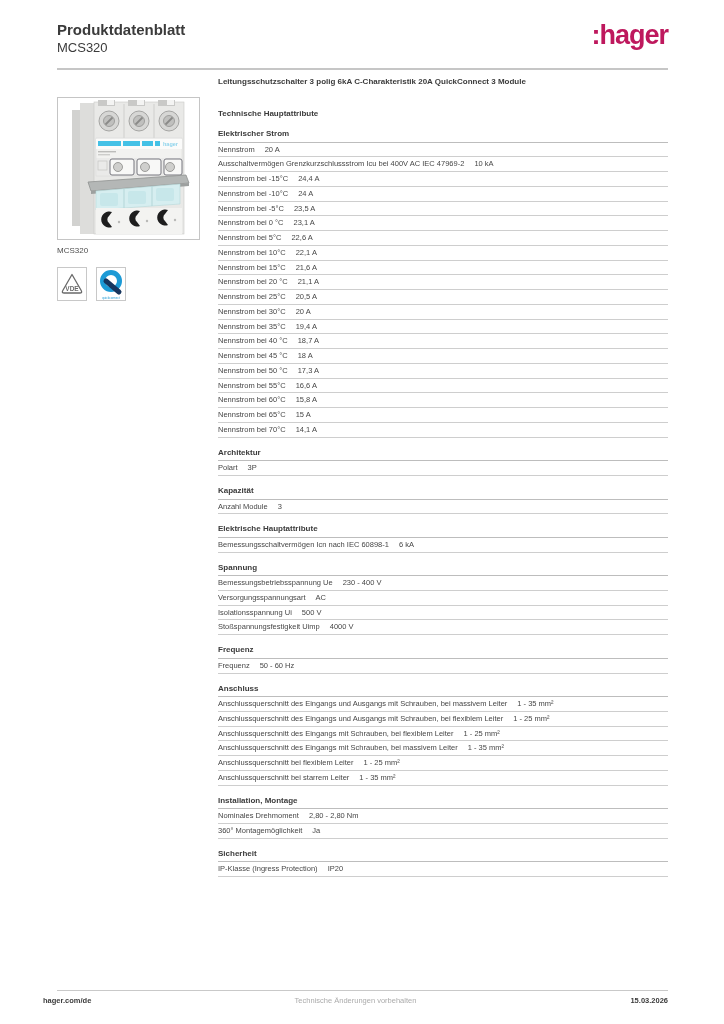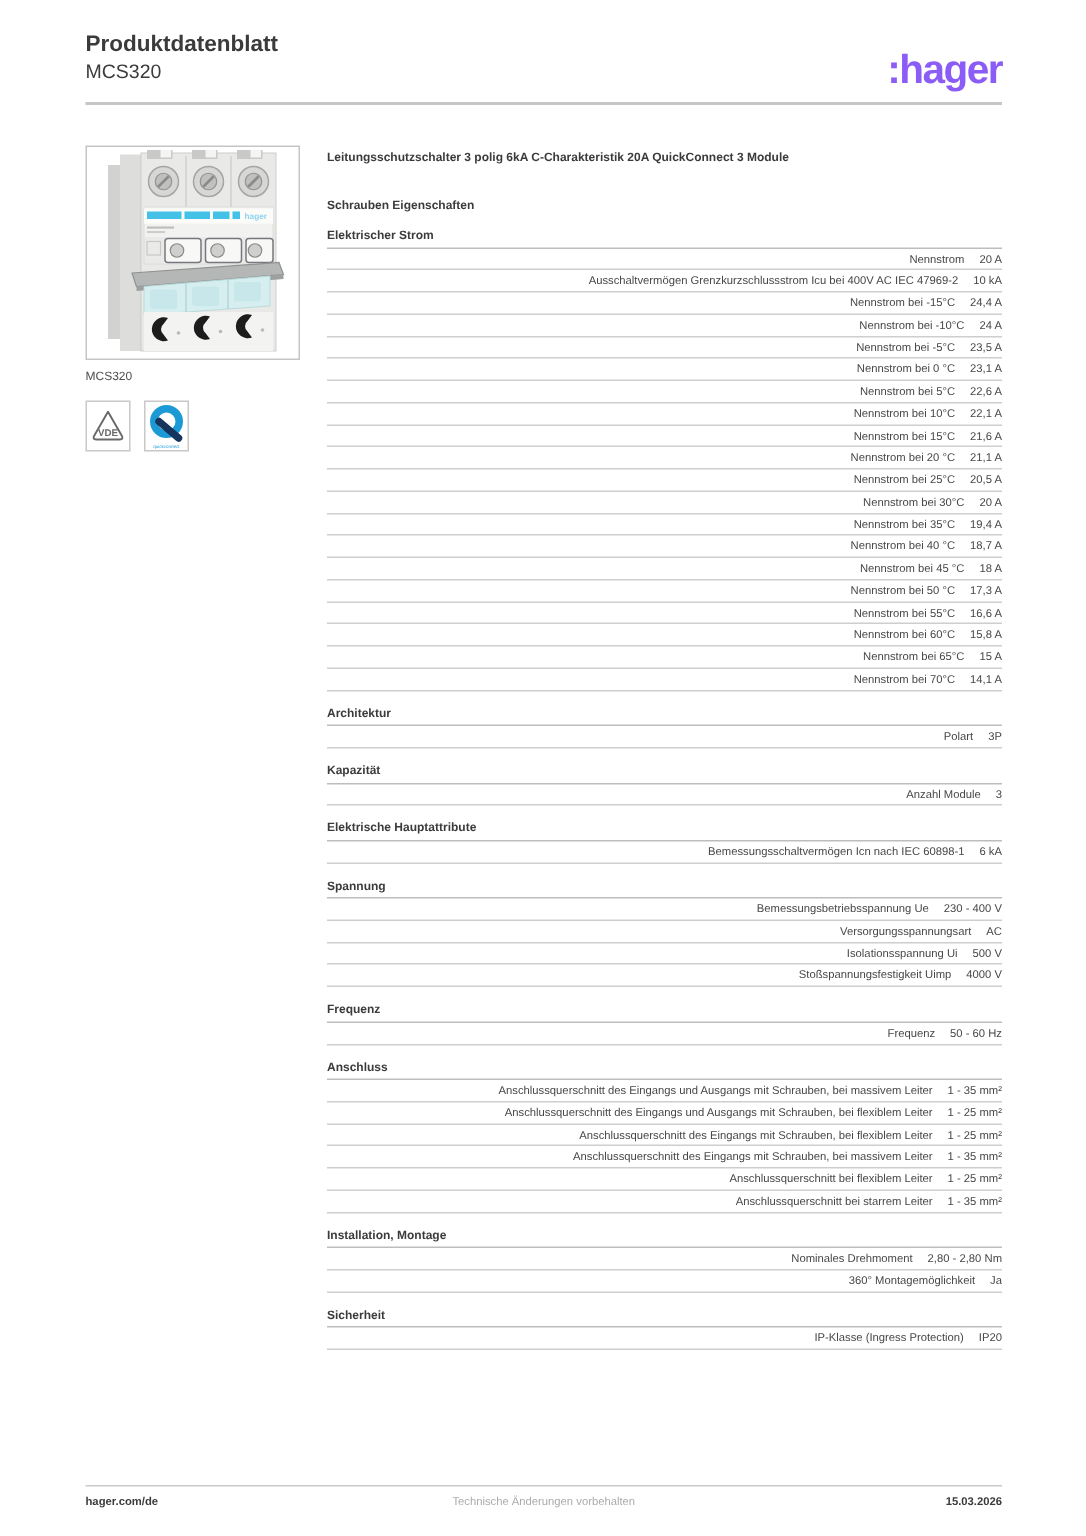--- a/index.html
+++ b/index.html
@@ -4,45 +4,45 @@
 <style>
   * { margin:0; padding:0; box-sizing:border-box; }
   html,body { background:#ffffff; }
   body { font-family:"Liberation Sans", sans-serif; }
   .page { position:relative; width:724px; height:1024px; background:#ffffff; overflow:hidden; }
 
   
   .header { position:absolute; left:57px; right:56px; top:21px; }
   .doc-title { font-size:15px; font-weight:bold; color:#3b3b3b; line-height:1.25; }
   .doc-subtitle { font-size:13px; color:#3b3b3b; line-height:1.3; }
-  .logo { position:absolute; right:0; top:12px; font-size:27px; font-weight:bold; color:#8b5cf6; letter-spacing:-1px; line-height:1; }
+  .logo { position:absolute; right:0; top:1px; font-size:27px; font-weight:bold; color:#be185d; letter-spacing:-1px; line-height:1; }
   .header-rule { position:absolute; left:57px; right:56px; top:68px; border-top:2px solid #c6c6c6; }
 
   
   .left-col { position:absolute; left:57px; top:97px; width:143px; }
   .product-image-box { width:143px; height:143px; border:1px solid #c5c5c5; background:#ffffff; }
   .product-image-box svg { display:block; width:100%; height:100%; }
   .image-caption { margin-top:6px; font-size:8px; color:#4e4e4e; }
   .badges { margin-top:12px; display:flex; gap:9px; }
   .badge-box { width:30px; height:34px; border:1px solid #c8c8c8; background:#fff; display:flex; align-items:center; justify-content:center; }
   .badge-box svg { display:block; }
 
   
-  .right-col { position:absolute; left:218px; top:100px; width:450px; }
+  .right-col { position:absolute; left:218px; top:77px; width:450px; }
   .description { font-size:8px; font-weight:bold; color:#3b3b3b; line-height:1.25; margin-bottom:22px; }
   .specs-heading { font-size:8px; font-weight:bold; color:#3b3b3b; line-height:1.25; margin-bottom:8px; }
   .spec-section { margin-top:10px; }
   .spec-section-title { font-size:8px; font-weight:bold; color:#3b3b3b; line-height:1.2; padding-bottom:3px; border-bottom:1px solid #bdbdbd; }
-  .spec-row { display:flex; justify-content:flex-end; align-items:baseline; border-bottom:1px solid #cecece; padding:2px 0; font-size:7.5px; line-height:1.3; color:#474747; }
+  .spec-row { display:flex; justify-content:flex-start; align-items:baseline; border-bottom:1px solid #cecece; padding:2px 0; font-size:7.5px; line-height:1.3; color:#474747; }
   .spec-label { text-align:left; }
   .spec-value { text-align:right; white-space:nowrap; padding-left:10px; }
 
   
   .footer-rule { position:absolute; left:57px; right:56px; top:990px; border-top:1px solid #c9c9c9; }
-  .footer { position:absolute; left:57px; right:56px; top:996px; height:14px; font-size:7.5px; }
+  .footer { position:absolute; left:43px; right:56px; top:996px; height:14px; font-size:7.5px; }
   .footer-left { position:absolute; left:0; top:0; font-weight:bold; color:#3b3b3b; }
   .footer-center { position:absolute; left:0; right:0; top:0; text-align:center; color:#ababab; }
   .footer-right { position:absolute; right:0; top:0; font-weight:bold; color:#3b3b3b;text-align:center; }
 </style>
 </head>
 <body>
 
 <div class="page">
 
   <div class="header">
@@ -148,21 +148,21 @@
           <circle cx="14" cy="13" r="8.5" fill="none" stroke="#1c9ad6" stroke-width="5"></circle>
           <line x1="9" y1="13" x2="22" y2="24" stroke="#16355e" stroke-width="5" stroke-linecap="round"></line>
           <text x="14" y="30.5" text-anchor="middle" font-size="3" fill="#1c9ad6" font-family="Liberation Sans, sans-serif">quickconnect</text>
         </svg>
       </div>
     </div>
   </div>
 
   <div class="right-col">
     <div class="description">Leitungsschutzschalter 3 polig 6kA C-Charakteristik 20A QuickConnect 3 Module</div>
-    <div class="specs-heading">Schrauben Eigenschaften</div>
+    <div class="specs-heading">Technische Hauptattribute</div>
     <div>
         <div class="spec-section">
           <div class="spec-section-title">Elektrischer Strom</div>
           <div class="spec-row">
             <span class="spec-label">Nennstrom</span>
             <span class="spec-value">20 A</span>
           </div>
           <div class="spec-row">
             <span class="spec-label">Ausschaltvermögen Grenzkurzschlussstrom Icu bei 400V AC IEC 47969-2</span>
             <span class="spec-value">10 kA</span>

